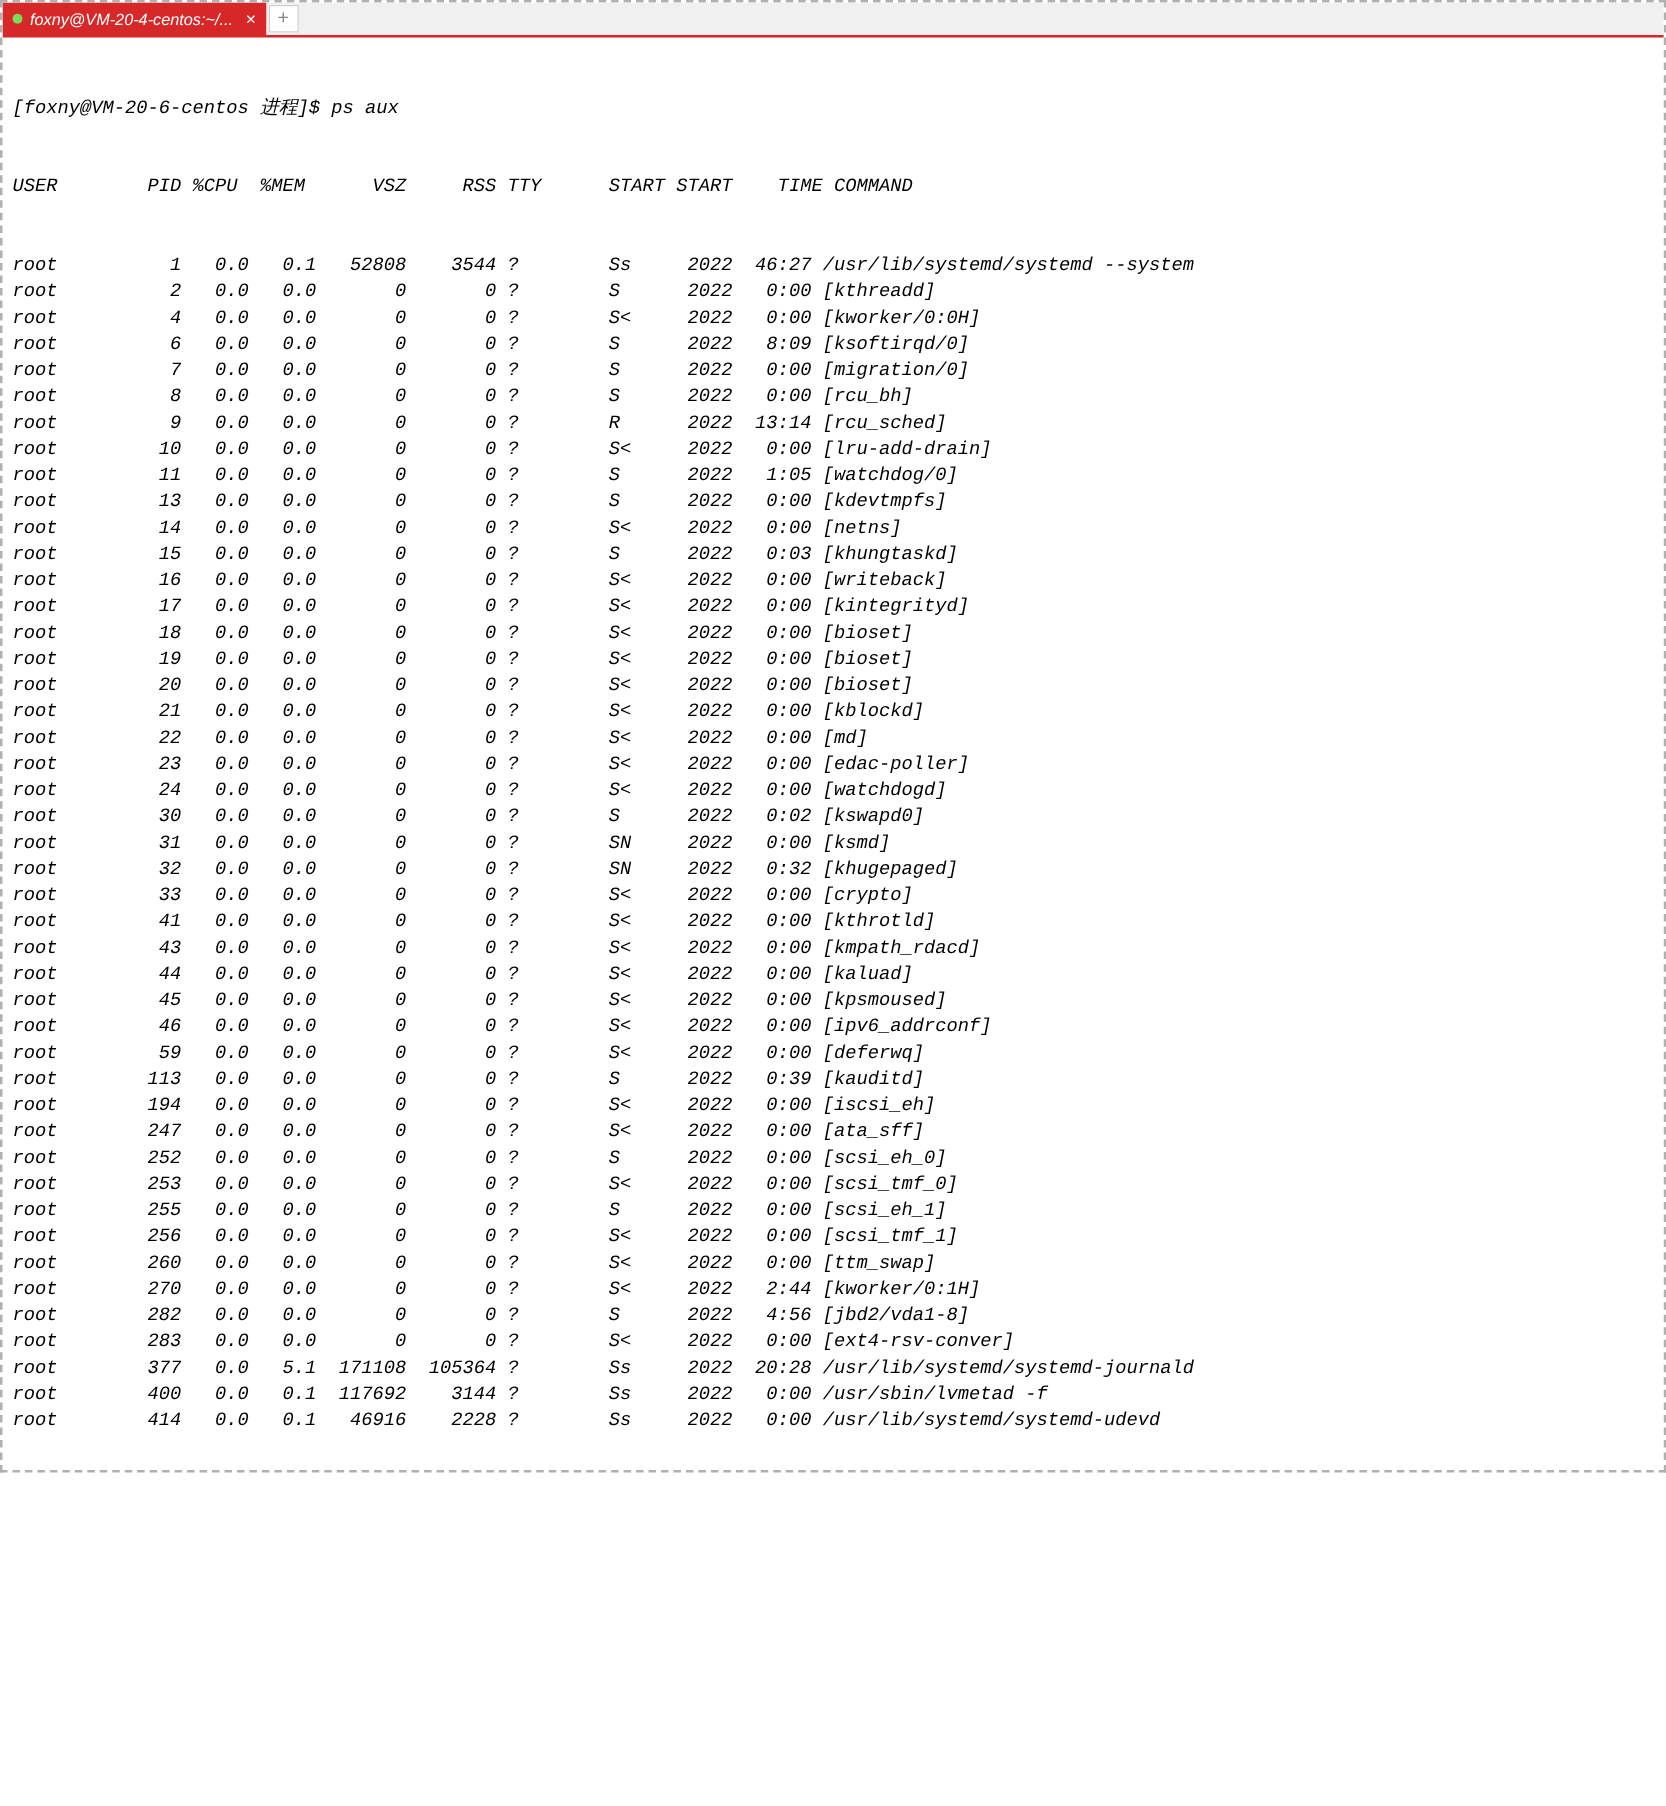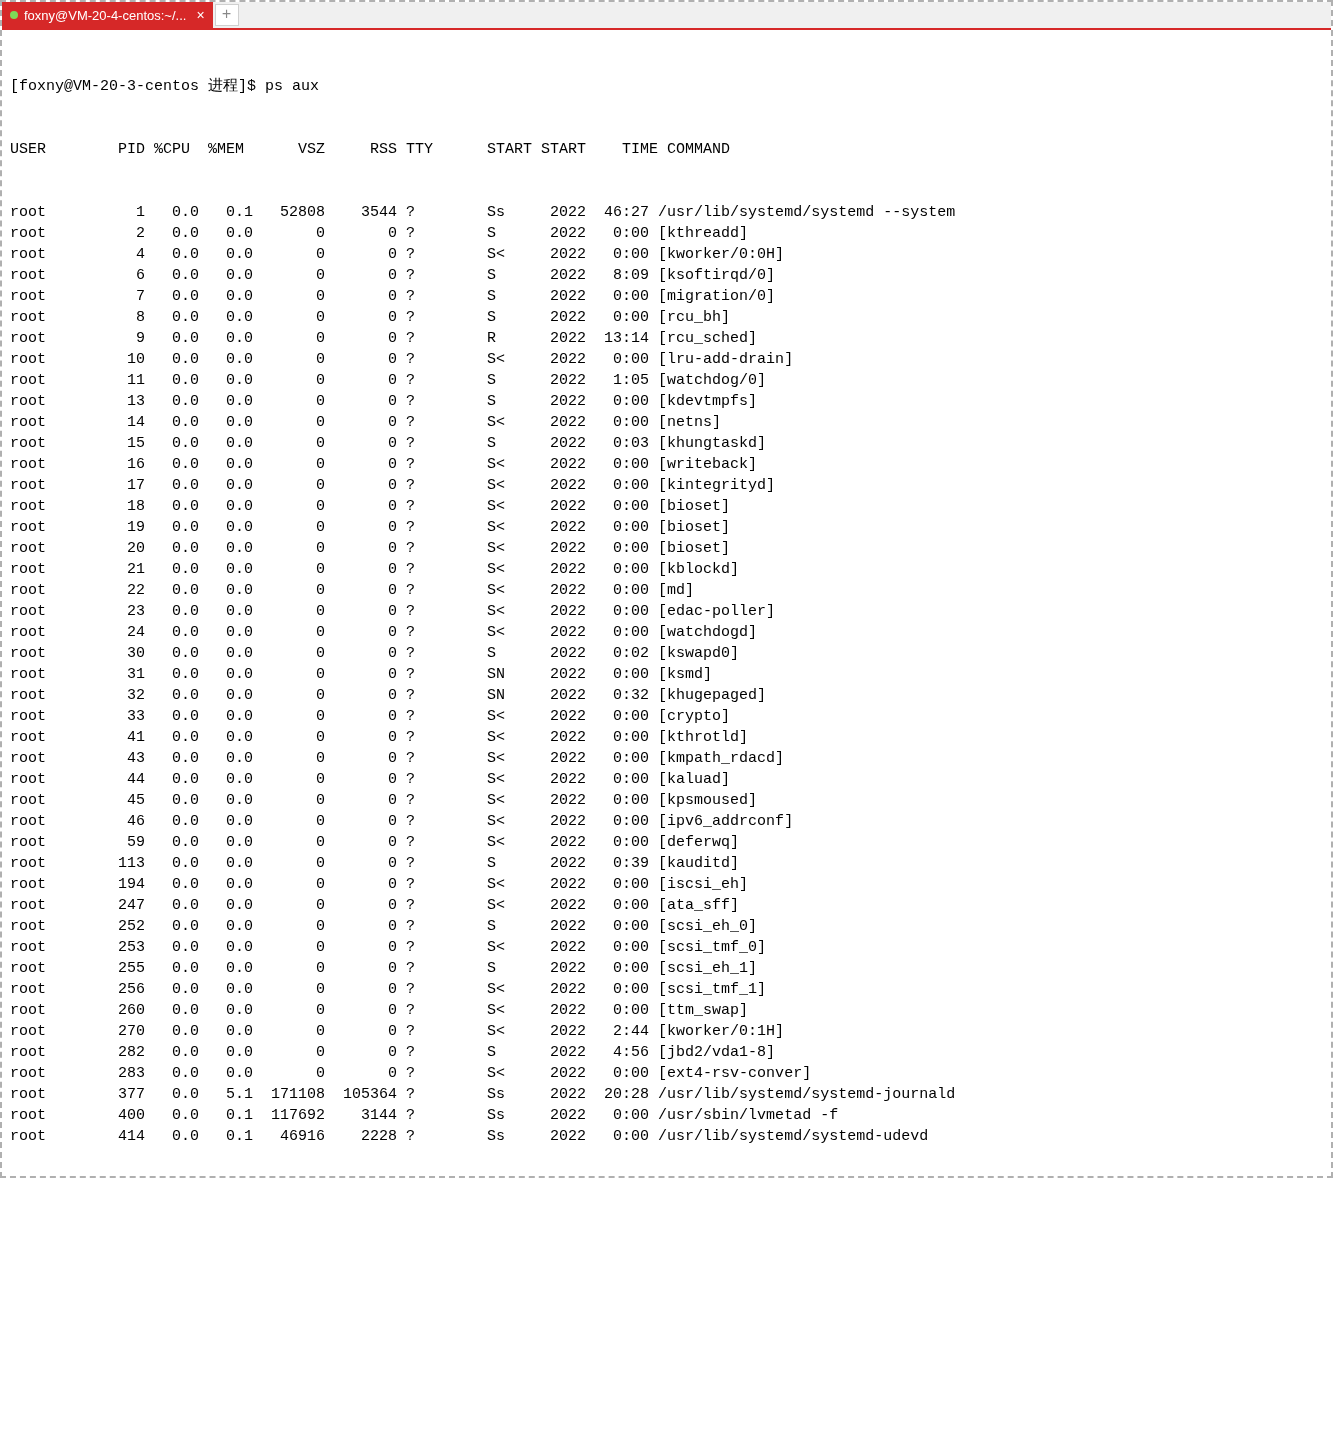--- a/index.html
+++ b/index.html
@@ -1,15 +1,15 @@
 <!DOCTYPE html>
 <html><head>
 <meta charset="utf-8">
 <style>
-  * { margin: 0; padding: 0; box-sizing: border-box; }
+  * { margin: 0; padding: 0; box-sizing: border-box; font-style: italic; }
   body {
     font-family: "Consolas", "Monaco", "Courier New", monospace;
     font-size: 15px;
     background: #ffffff;
     color: #000000;
     border: 2px dashed #b0b0b0;
     width: 1333px;
     padding: 0;
   }
   .tab-bar {
@@ -70,16 +70,16 @@
 <div class="tab-bar">
   <div class="tab">
     <span class="dot"></span>
     <span>foxny@VM-20-4-centos:~/...</span>
     <span class="close">×</span>
   </div>
   <div class="new-tab">+</div>
 </div>
 
 <div class="terminal">
-  <div class="prompt-line">[foxny@VM-20-3-centos 进程]$ ps aux</div>
+  <div class="prompt-line">[foxny@VM-20-6-centos 进程]$ ps aux</div>
   <div class="header-line" id="header-line">USER        PID %CPU  %MEM      VSZ     RSS TTY      START START    TIME COMMAND</div>
   <div id="rows-container"><div class="row">root          1   0.0   0.1   52808    3544 ?        Ss     2022  46:27 /usr/lib/systemd/systemd --system</div><div class="row">root          2   0.0   0.0       0       0 ?        S      2022   0:00 [kthreadd]</div><div class="row">root          4   0.0   0.0       0       0 ?        S&lt;     2022   0:00 [kworker/0:0H]</div><div class="row">root          6   0.0   0.0       0       0 ?        S      2022   8:09 [ksoftirqd/0]</div><div class="row">root          7   0.0   0.0       0       0 ?        S      2022   0:00 [migration/0]</div><div class="row">root          8   0.0   0.0       0       0 ?        S      2022   0:00 [rcu_bh]</div><div class="row">root          9   0.0   0.0       0       0 ?        R      2022  13:14 [rcu_sched]</div><div class="row">root         10   0.0   0.0       0       0 ?        S&lt;     2022   0:00 [lru-add-drain]</div><div class="row">root         11   0.0   0.0       0       0 ?        S      2022   1:05 [watchdog/0]</div><div class="row">root         13   0.0   0.0       0       0 ?        S      2022   0:00 [kdevtmpfs]</div><div class="row">root         14   0.0   0.0       0       0 ?        S&lt;     2022   0:00 [netns]</div><div class="row">root         15   0.0   0.0       0       0 ?        S      2022   0:03 [khungtaskd]</div><div class="row">root         16   0.0   0.0       0       0 ?        S&lt;     2022   0:00 [writeback]</div><div class="row">root         17   0.0   0.0       0       0 ?        S&lt;     2022   0:00 [kintegrityd]</div><div class="row">root         18   0.0   0.0       0       0 ?        S&lt;     2022   0:00 [bioset]</div><div class="row">root         19   0.0   0.0       0       0 ?        S&lt;     2022   0:00 [bioset]</div><div class="row">root         20   0.0   0.0       0       0 ?        S&lt;     2022   0:00 [bioset]</div><div class="row">root         21   0.0   0.0       0       0 ?        S&lt;     2022   0:00 [kblockd]</div><div class="row">root         22   0.0   0.0       0       0 ?        S&lt;     2022   0:00 [md]</div><div class="row">root         23   0.0   0.0       0       0 ?        S&lt;     2022   0:00 [edac-poller]</div><div class="row">root         24   0.0   0.0       0       0 ?        S&lt;     2022   0:00 [watchdogd]</div><div class="row">root         30   0.0   0.0       0       0 ?        S      2022   0:02 [kswapd0]</div><div class="row">root         31   0.0   0.0       0       0 ?        SN     2022   0:00 [ksmd]</div><div class="row">root         32   0.0   0.0       0       0 ?        SN     2022   0:32 [khugepaged]</div><div class="row">root         33   0.0   0.0       0       0 ?        S&lt;     2022   0:00 [crypto]</div><div class="row">root         41   0.0   0.0       0       0 ?        S&lt;     2022   0:00 [kthrotld]</div><div class="row">root         43   0.0   0.0       0       0 ?        S&lt;     2022   0:00 [kmpath_rdacd]</div><div class="row">root         44   0.0   0.0       0       0 ?        S&lt;     2022   0:00 [kaluad]</div><div class="row">root         45   0.0   0.0       0       0 ?        S&lt;     2022   0:00 [kpsmoused]</div><div class="row">root         46   0.0   0.0       0       0 ?        S&lt;     2022   0:00 [ipv6_addrconf]</div><div class="row">root         59   0.0   0.0       0       0 ?        S&lt;     2022   0:00 [deferwq]</div><div class="row">root        113   0.0   0.0       0       0 ?        S      2022   0:39 [kauditd]</div><div class="row">root        194   0.0   0.0       0       0 ?        S&lt;     2022   0:00 [iscsi_eh]</div><div class="row">root        247   0.0   0.0       0       0 ?        S&lt;     2022   0:00 [ata_sff]</div><div class="row">root        252   0.0   0.0       0       0 ?        S      2022   0:00 [scsi_eh_0]</div><div class="row">root        253   0.0   0.0       0       0 ?        S&lt;     2022   0:00 [scsi_tmf_0]</div><div class="row">root        255   0.0   0.0       0       0 ?        S      2022   0:00 [scsi_eh_1]</div><div class="row">root        256   0.0   0.0       0       0 ?        S&lt;     2022   0:00 [scsi_tmf_1]</div><div class="row">root        260   0.0   0.0       0       0 ?        S&lt;     2022   0:00 [ttm_swap]</div><div class="row">root        270   0.0   0.0       0       0 ?        S&lt;     2022   2:44 [kworker/0:1H]</div><div class="row">root        282   0.0   0.0       0       0 ?        S      2022   4:56 [jbd2/vda1-8]</div><div class="row">root        283   0.0   0.0       0       0 ?        S&lt;     2022   0:00 [ext4-rsv-conver]</div><div class="row">root        377   0.0   5.1  171108  105364 ?        Ss     2022  20:28 /usr/lib/systemd/systemd-journald</div><div class="row">root        400   0.0   0.1  117692    3144 ?        Ss     2022   0:00 /usr/sbin/lvmetad -f</div><div class="row">root        414   0.0   0.1   46916    2228 ?        Ss     2022   0:00 /usr/lib/systemd/systemd-udevd</div></div>
 </div>
 
 </body></html>

